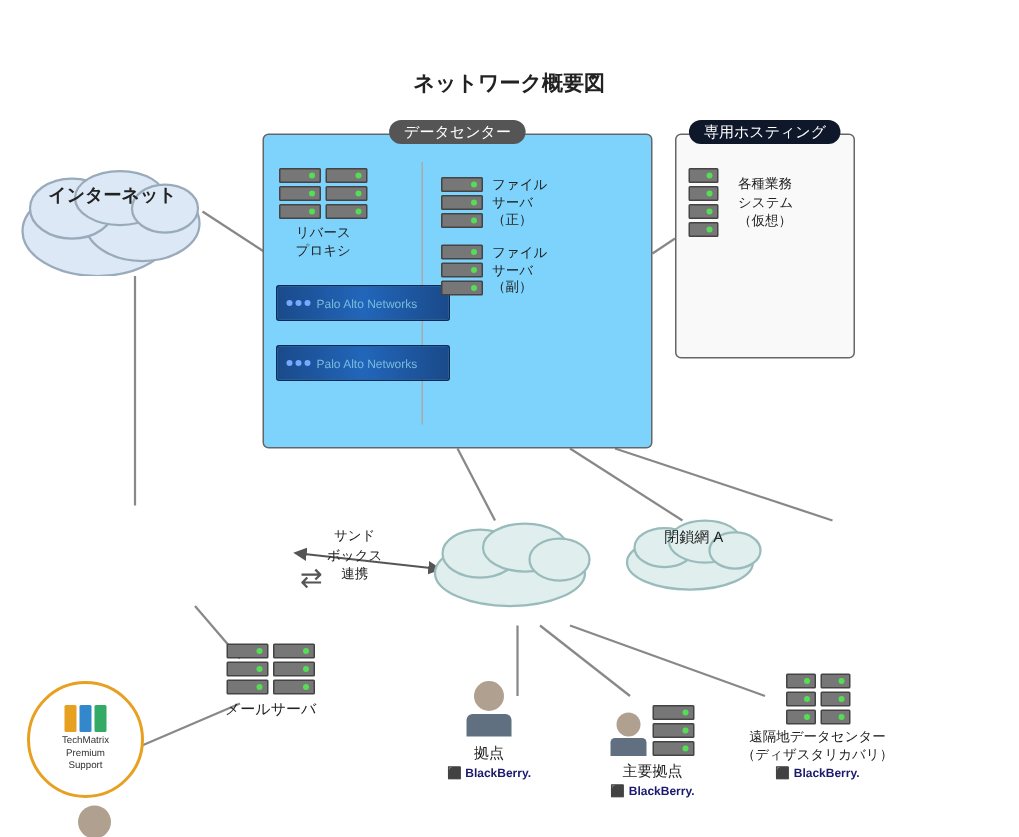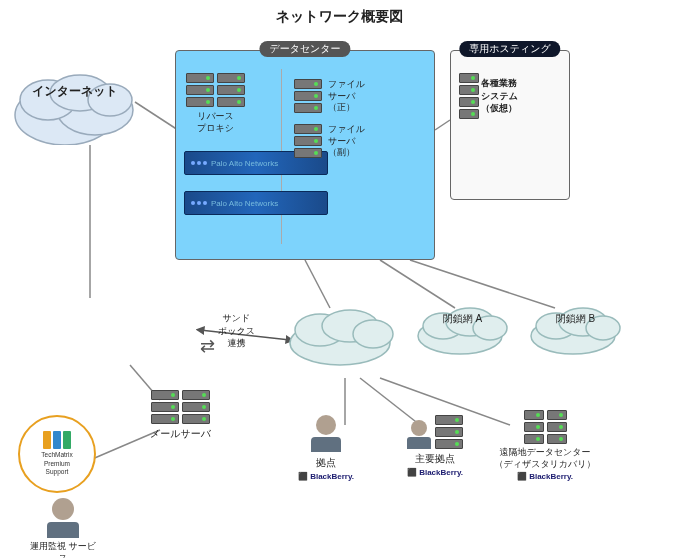--- a/index.html
+++ b/index.html
@@ -11,20 +11,21 @@
       overflow: hidden;
       position: relative;
       font-size: 11px;
     }
     .page-title {
       text-align: center;
       font-size: 14px;
       font-weight: bold;
       padding: 8px 2px 4px;
       color: #222;
+      margin-top: 39px;
     }
     .diagram-area {
       position: relative;
       width: 679px;
       height: 520px;
     }
     
     .datacenter-box {
       position: absolute;
       left: 175px; top: 20px;
@@ -59,21 +60,21 @@
       transform: translateX(-50%);
       background: #0f172a;
       color: #fff;
       padding: 1px 10px;
       border-radius: 10px;
       font-size: 10px;
       white-space: nowrap;
     }
     
     .firewall-bar {
-      width: 144px; height: 18px;
+      width: 116px; height: 18px;
       background: linear-gradient(90deg, #1a4a8a 0%, #2266bb 50%, #1a4a8a 100%);
       border: 1px solid #0a2a5a;
       border-radius: 2px;
       display: flex; align-items: center; padding: 11px 6px;
       position: relative;
     }
     .firewall-bar-dots {
       display: flex; gap: 2px;
     }
     .firewall-bar-dot {
@@ -268,21 +269,21 @@
             </div>
           </div>
           <div style="font-size:9px; color:#222; line-height:1.3;">ファイル<br>サーバ<br>（副）</div>
         </div>
       </div>
     </div>
   </div>
 
   <div class="hosting-box">
     <div class="hosting-label">専用ホスティング</div>
-    <div style="padding:22px 8px 8px; display:flex; align-items:center; gap:2px;font-weight:bold;">
+    <div style="padding:22px 8px 8px; display:flex; align-items:center; gap:13px;">
       <div>
         <div class="server-stack">
           <div class="server-unit" style="width:20px;"></div>
           <div class="server-unit" style="width:20px;"></div>
           <div class="server-unit" style="width:20px;"></div>
           <div class="server-unit" style="width:20px;"></div>
         </div>
       </div>
       <div style="font-size:9px; color:#222; line-height:1.4;">各種業務<br>システム<br>（仮想）</div>
     </div>
@@ -305,29 +306,20 @@
   <div style="position:absolute; left:415px; top:268px;">
     <svg width="95" height="60">
       <ellipse cx="45" cy="38" rx="42" ry="18" fill="#e0eeee" stroke="#9bb" stroke-width="1.5"></ellipse>
       <ellipse cx="28" cy="28" rx="20" ry="13" fill="#e0eeee" stroke="#9bb" stroke-width="1.5"></ellipse>
       <ellipse cx="55" cy="24" rx="24" ry="14" fill="#e0eeee" stroke="#9bb" stroke-width="1.5"></ellipse>
       <ellipse cx="75" cy="30" rx="17" ry="12" fill="#e0eeee" stroke="#9bb" stroke-width="1.5"></ellipse>
     </svg>
     <div style="position:absolute; top:14px; left:0; width:95px; text-align:center; font-size:10px; color:#222;">閉鎖網 A</div>
   </div>
 
-  <div style="position:absolute; left:528px; top:268px;">
-    <svg width="95" height="60">
-      <ellipse cx="45" cy="38" rx="42" ry="18" fill="#e0eeee" stroke="#9bb" stroke-width="1.5"></ellipse>
-      <ellipse cx="28" cy="28" rx="20" ry="13" fill="#e0eeee" stroke="#9bb" stroke-width="1.5"></ellipse>
-      <ellipse cx="55" cy="24" rx="24" ry="14" fill="#e0eeee" stroke="#9bb" stroke-width="1.5"></ellipse>
-      <ellipse cx="75" cy="30" rx="17" ry="12" fill="#e0eeee" stroke="#9bb" stroke-width="1.5"></ellipse>
-    </svg>
-    <div style="position:absolute; top:14px; left:0; width:95px; text-align:center; font-size:10px; color:#222;">閉鎖網 B</div>
-  </div>
 
   <div style="position:absolute; left:18px; top:385px; width:78px; height:78px; border-radius:50%; border:2px solid #e8a020; background:#fff; display:flex; flex-direction:column; align-items:center; justify-content:center; padding:6px;">
     <div style="width:28px; height:18px; display:flex; gap:2px; margin-bottom:2px;">
       <div style="width:8px; height:18px; background:#e8a020; border-radius:1px;"></div>
       <div style="width:8px; height:18px; background:#3388cc; border-radius:1px;"></div>
       <div style="width:8px; height:18px; background:#33aa66; border-radius:1px;"></div>
     </div>
     <div style="font-size:6.5px; color:#333; text-align:center; line-height:1.3;">TechMatrix<br>Premium<br>Support</div>
   </div>
 
@@ -356,21 +348,21 @@
 
   <div style="position:absolute; left:291px; top:385px; text-align:center; width:70px;">
 
     <div style="width:20px; height:20px; background:#b0a090; border-radius:50%; margin:0 auto 2px;"></div>
     <div style="width:30px; height:15px; background:#607080; border-radius:4px 4px 0 0; margin:0 auto 4px;"></div>
     <div style="font-size:10px; color:#222; margin-bottom:2px;">拠点</div>
 
     <div style="font-size:8px; color:#1a1a6e; font-weight:bold;">⬛ BlackBerry.</div>
   </div>
 
-  <div style="position:absolute; left:395px; top:385px; text-align:center; width:80px;">
+  <div style="position:absolute; left:395px; top:401px; text-align:center; width:80px;">
 
     <div style="display:flex; gap:4px; justify-content:center; align-items:flex-end; margin-bottom:3px;">
       <div>
         <div style="width:16px; height:16px; background:#b0a090; border-radius:50%; margin:0 auto 1px;"></div>
         <div style="width:24px; height:12px; background:#607080; border-radius:3px 3px 0 0; margin:0 auto;"></div>
       </div>
       <div class="server-stack">
         <div class="server-unit"></div>
         <div class="server-unit"></div>
         <div class="server-unit"></div>

